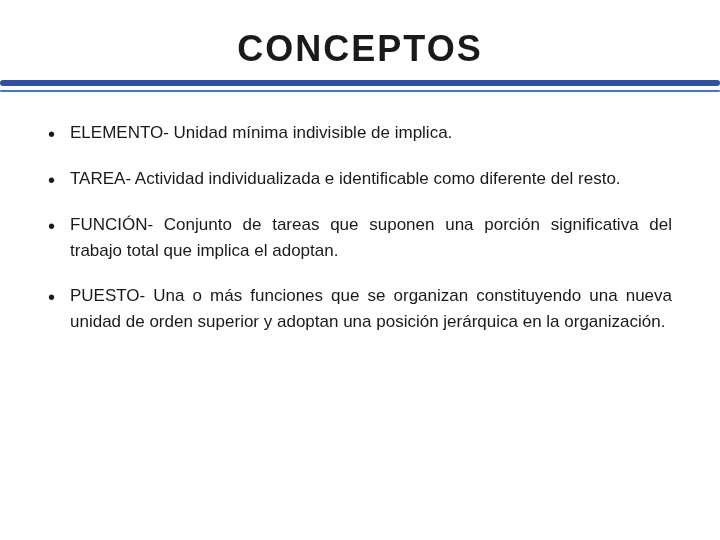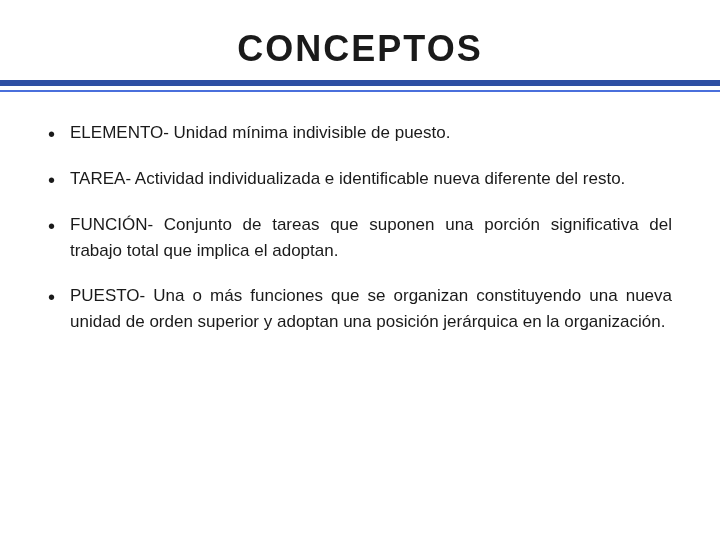--- a/index.html
+++ b/index.html
@@ -1,18 +1,19 @@
 <!DOCTYPE html>
 <html><head>
   <meta charset="utf-8">
   <style>
     * {
       margin: 0;
       padding: 0;
       box-sizing: border-box;
+      border-radius: 16px;
     }
 
     body {
       width: 720px;
       height: 540px;
       background: #ffffff;
       font-family: Arial, Helvetica, sans-serif;
       overflow: hidden;
     }
 
@@ -90,25 +91,25 @@
     <h1 class="title-text">CONCEPTOS</h1>
   </div>
 
   <div class="blue-bar"></div>
   <div class="thin-blue-bar"></div>
 
   <div class="content-area">
     <ul class="bullet-list">
       <li class="bullet-item">
         <span class="bullet-dot">•</span>
-        <span class="bullet-text">ELEMENTO- Unidad mínima indivisible de puesto.</span>
+        <span class="bullet-text">ELEMENTO- Unidad mínima indivisible de implica.</span>
       </li>
       <li class="bullet-item">
         <span class="bullet-dot">•</span>
-        <span class="bullet-text">TAREA- Actividad individualizada e identificable nueva diferente del resto.</span>
+        <span class="bullet-text">TAREA- Actividad individualizada e identificable como diferente del resto.</span>
       </li>
       <li class="bullet-item">
         <span class="bullet-dot">•</span>
         <span class="bullet-text">FUNCIÓN- Conjunto de tareas que suponen una porción significativa del trabajo total que implica el adoptan.</span>
       </li>
       <li class="bullet-item">
         <span class="bullet-dot">•</span>
         <span class="bullet-text">PUESTO- Una o más funciones que se organizan constituyendo una nueva unidad de orden superior y adoptan una posición jerárquica en la organización.</span>
       </li>
     </ul>

